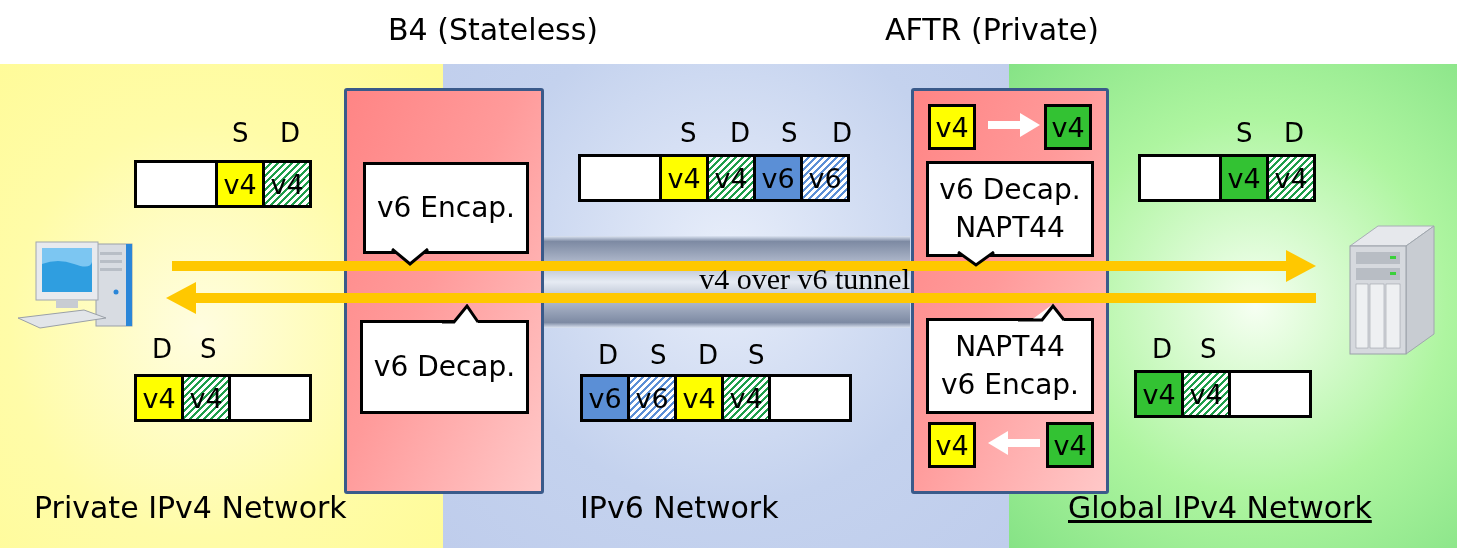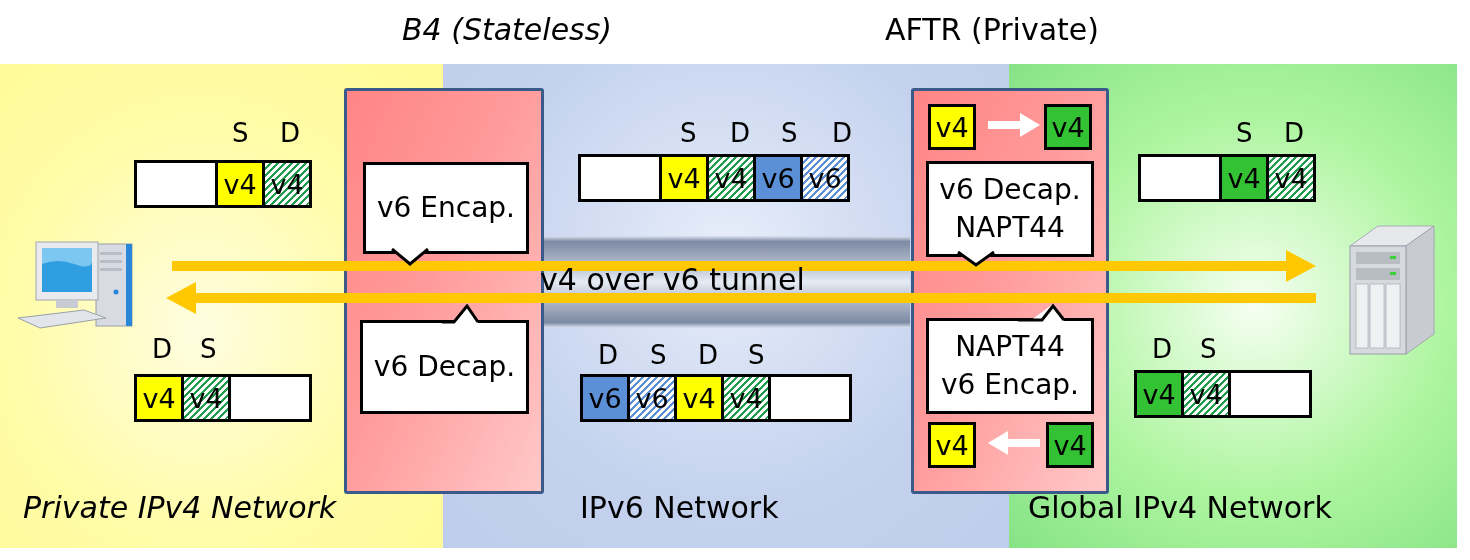--- a/index.html
+++ b/index.html
@@ -10,21 +10,21 @@
   .zone { top:64px; height:484px; }
   .zone-private { left:0; width:443px;
     background: radial-gradient(ellipse at 45% 55%, #fffde0 0%, #fffca8 55%, #fffb96 100%); }
   .zone-ipv6 { left:443px; width:566px;
     background: radial-gradient(ellipse at 50% 40%, #e8eefa 0%, #c4d2ee 60%, #bfcdec 100%); }
   .zone-global { left:1009px; width:448px;
     background: radial-gradient(ellipse at 55% 50%, #f6fff2 0%, #aef5a0 55%, #86e386 100%); }
   .zone-label { font-size:30px; top:490px; white-space:nowrap; }
   .tunnel { left:540px; top:236px; width:370px; height:92px;
     background: linear-gradient(to bottom, #dce4f2 0%, #7d8aa3 6%, #a6b0c4 25%, #e6ebf3 50%, #a6b0c4 75%, #7d8aa3 94%, #dce4f2 100%); }
-  .tunnel-label { left:540px; width:370px; top:262px; text-align:left; font-size:30px; z-index:5; }
+  .tunnel-label { left:540px; width:370px; top:262px; text-align:right; font-size:30px; z-index:5;font-family:Liberation Serif, serif; }
   .box { border:3px solid #3a5a8a; border-radius:3px;
     background: linear-gradient(115deg, #ff8585 0%, #ff9a9a 45%, #ffc8c8 100%); }
   .b4 { left:344px; top:88px; width:194px; height:400px; }
   .aftr { left:911px; top:88px; width:192px; height:400px; }
   .callout { background:#fff; border:3px solid #000; font-size:28px; text-align:center;
     display:flex; align-items:center; justify-content:center; line-height:38px; z-index:6; }
   .pkt { display:flex; border:3px solid #000; background:#000; gap:3px; z-index:6; }
   .cell { height:42px; font-size:27px; display:flex; align-items:center; justify-content:center; background:#fff; }
   .c-wide  { width:78px; }
   .c { width:44px; }
@@ -34,30 +34,30 @@
   .hatch-green { background: repeating-linear-gradient(135deg, #ffffff 0 3px, #1e9e4a 3px 5px); }
   .hatch-blue  { background: repeating-linear-gradient(135deg, #ffffff 0 3px, #5b8fd6 3px 5px); }
   .sd { font-size:26px; z-index:6; white-space:nowrap; }
   .tag { border:3px solid #000; font-size:27px; width:42px; height:40px;
     display:flex; align-items:center; justify-content:center; z-index:6; }
   .arrow-bar { background:#ffc800; height:10px; z-index:4; }
 </style>
 </head>
 <body>
 
-<div class="abs title" style="left:402px;font-style:italic;">B4 (Stateless)</div>
+<div class="abs title" style="left:388px;">B4 (Stateless)</div>
 <div class="abs title" style="left:885px;">AFTR (Private)</div>
 
 <div class="abs zone zone-private"></div>
 <div class="abs zone zone-ipv6"></div>
 <div class="abs zone zone-global"></div>
 
-<div class="abs zone-label" style="left:23px;font-style:italic;">Private IPv4 Network</div>
+<div class="abs zone-label" style="left:34px;">Private IPv4 Network</div>
 <div class="abs zone-label" style="left:580px;">IPv6 Network</div>
-<div class="abs zone-label" style="left:1028px;">Global IPv4 Network</div>
+<div class="abs zone-label" style="left:1068px;text-decoration:underline;">Global IPv4 Network</div>
 
 <div class="abs tunnel"></div>
 <div class="abs tunnel-label">v4 over v6 tunnel</div>
 
 <div class="abs box b4"></div>
 <div class="abs callout" style="left:363px; top:162px; width:160px; height:86px;">
   <span>v6 Encap.</span>
 </div>
 <svg class="abs" style="left:390px; top:248px; z-index:7;" width="40" height="20">
   <polygon points="2,0 38,0 20,16" fill="#fff"></polygon>

